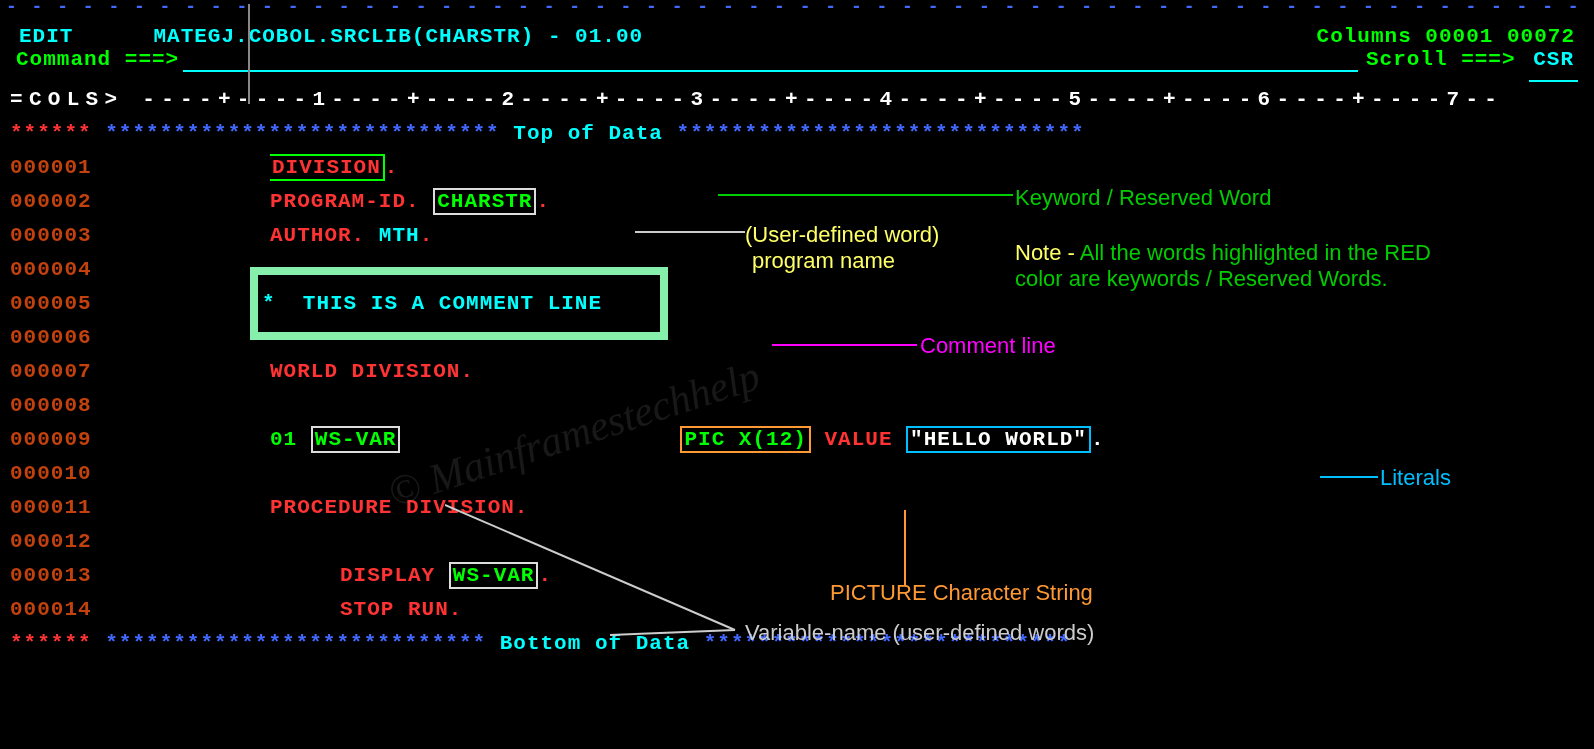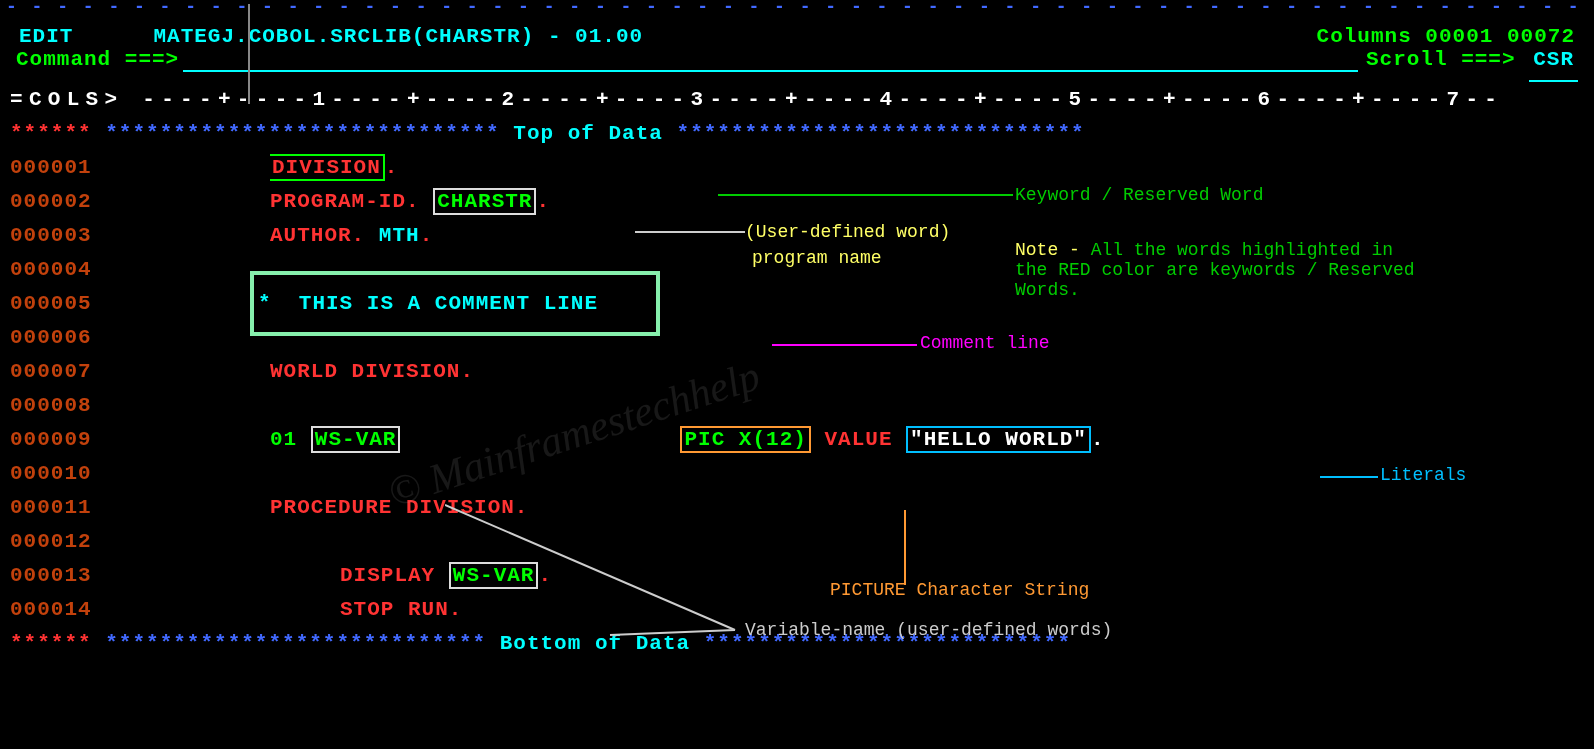--- a/index.html
+++ b/index.html
@@ -22,24 +22,24 @@
   .blue { color: #4169ff; }
   .white { color: #ffffff; }
   .row { display: flex; height: 34px; align-items: center; white-space: pre; }
   .header-row { display: flex; justify-content: space-between; padding: 0 19px; height: 34px; align-items: flex-end; }
   .cmd-row { display: flex; padding: 0 16px; height: 34px; }
   .cmd-input { flex: 1; border-bottom: 2px solid #00ffff; margin: 0 8px 0 4px; height: 24px; }
   .seq { color: #c2410c; width: 100px; padding-left: 10px; }
   .asterisks-row { white-space: pre; height: 34px; display: flex; align-items: center; padding-left: 10px; }
   .box-green { border: 2px solid #00ff00; padding: 0 2px; }
   .box-white { border: 2px solid #ddd; padding: 0 2px; }
-  .box-magenta { border: 4px solid #86efac; padding: 17px 4px; }
+  .box-magenta { border: 8px solid #86efac; padding: 17px 4px; }
   .box-orange { border: 2px solid #ff9933; padding: 0 2px; }
   .box-blue { border: 2px solid #00bfff; padding: 0 2px; }
-  .annot { position: absolute; font-family: Liberation Mono, monospace; font-size: 18px; font-weight: normal; letter-spacing: 0; }
+  .annot { position: absolute; font-family: Liberation Sans, sans-serif; font-size: 22px; font-weight: normal; letter-spacing: 0; }
   .annot-green { color: #00cc00; }
   .annot-yellow { color: #ffff66; }
   .annot-magenta { color: #ff00ff; }
   .annot-orange { color: #ff9933; }
   .annot-white { color: #ccc; }
   .annot-blue { color: #00bfff; }
   .watermark { position: absolute; color: rgba(200,200,200,0.12); font-size: 42px; font-style: italic; font-family: Georgia, serif; transform: rotate(-18deg); pointer-events: none; letter-spacing:0; font-weight: normal;}
   .vline { position: absolute; width: 2px; background: #888; top: 4px; height: 100px; }
 </style>
 </head>

